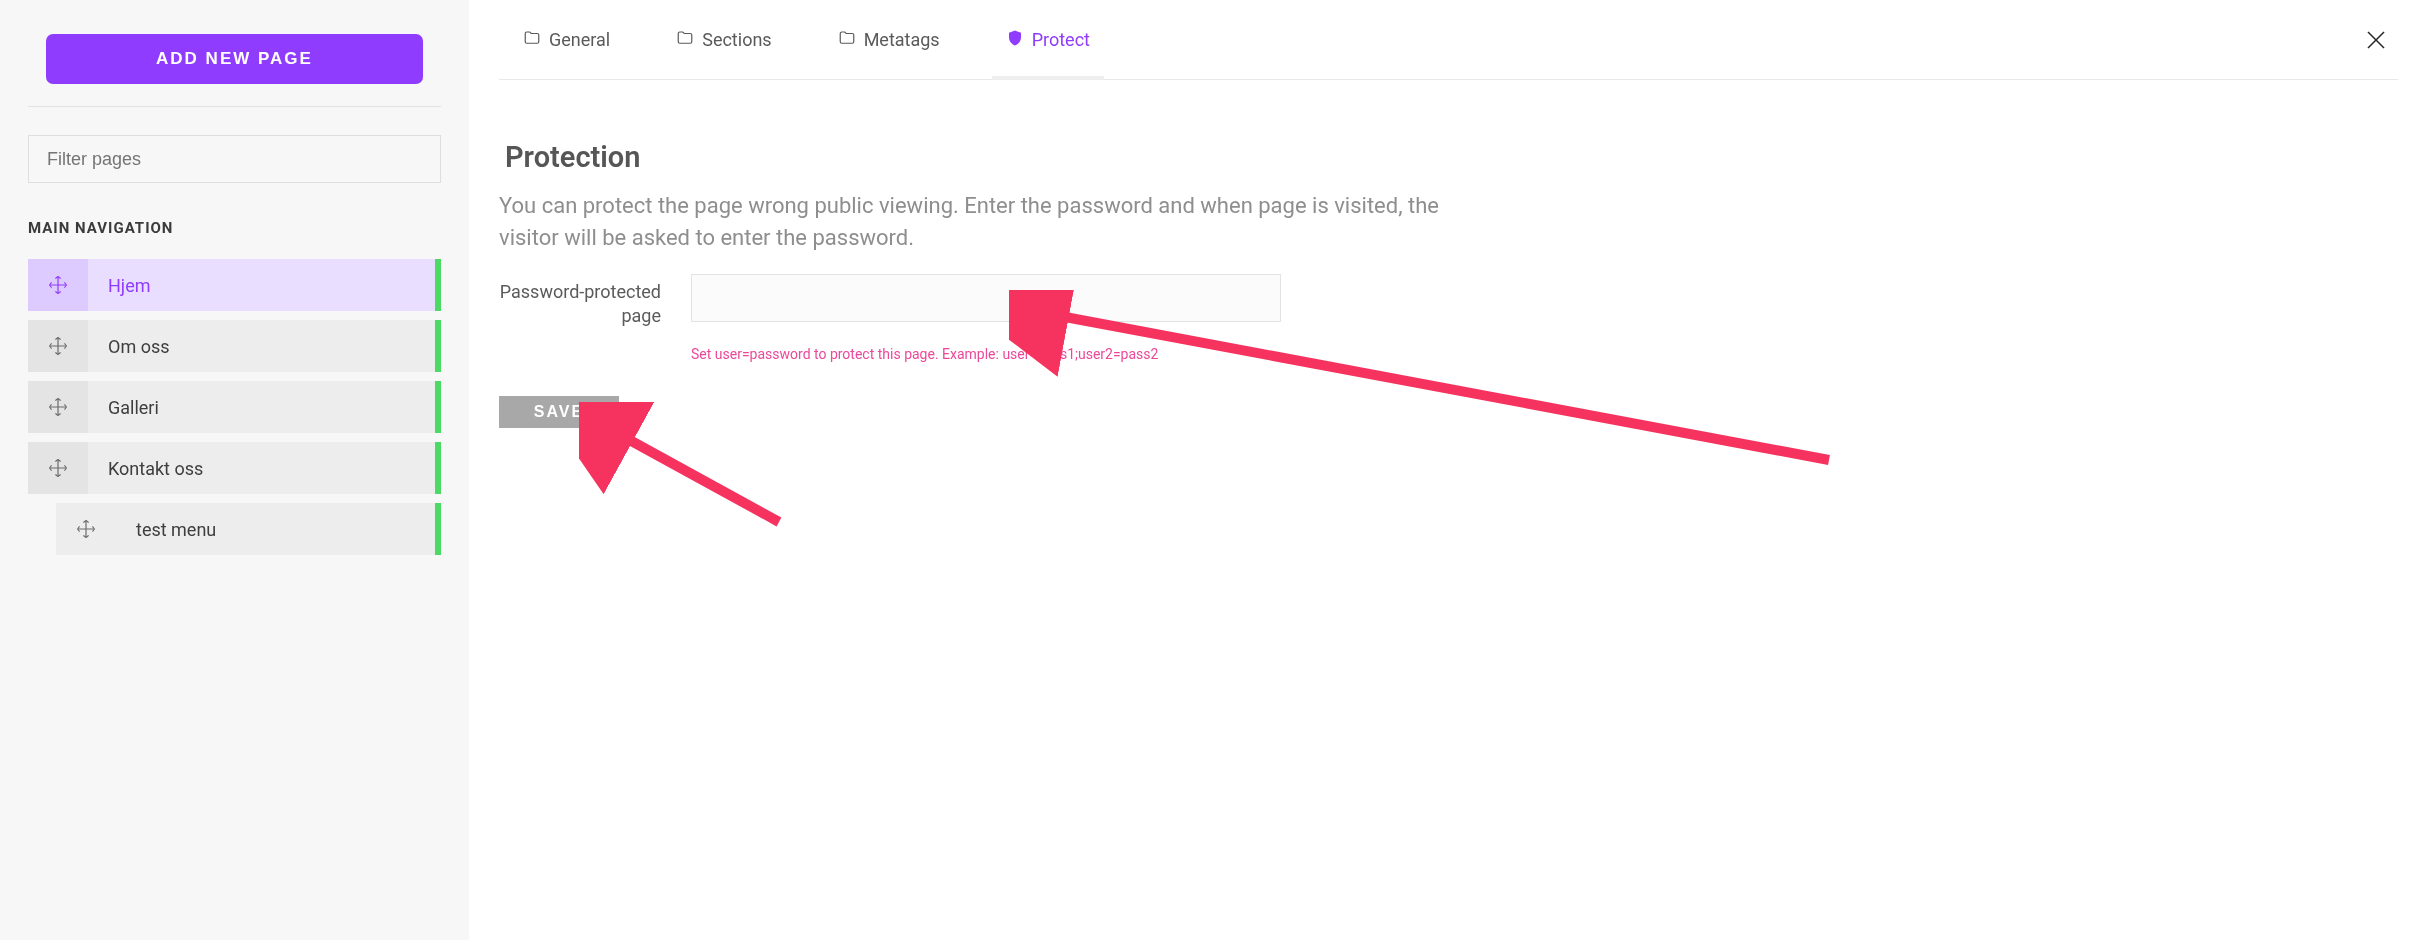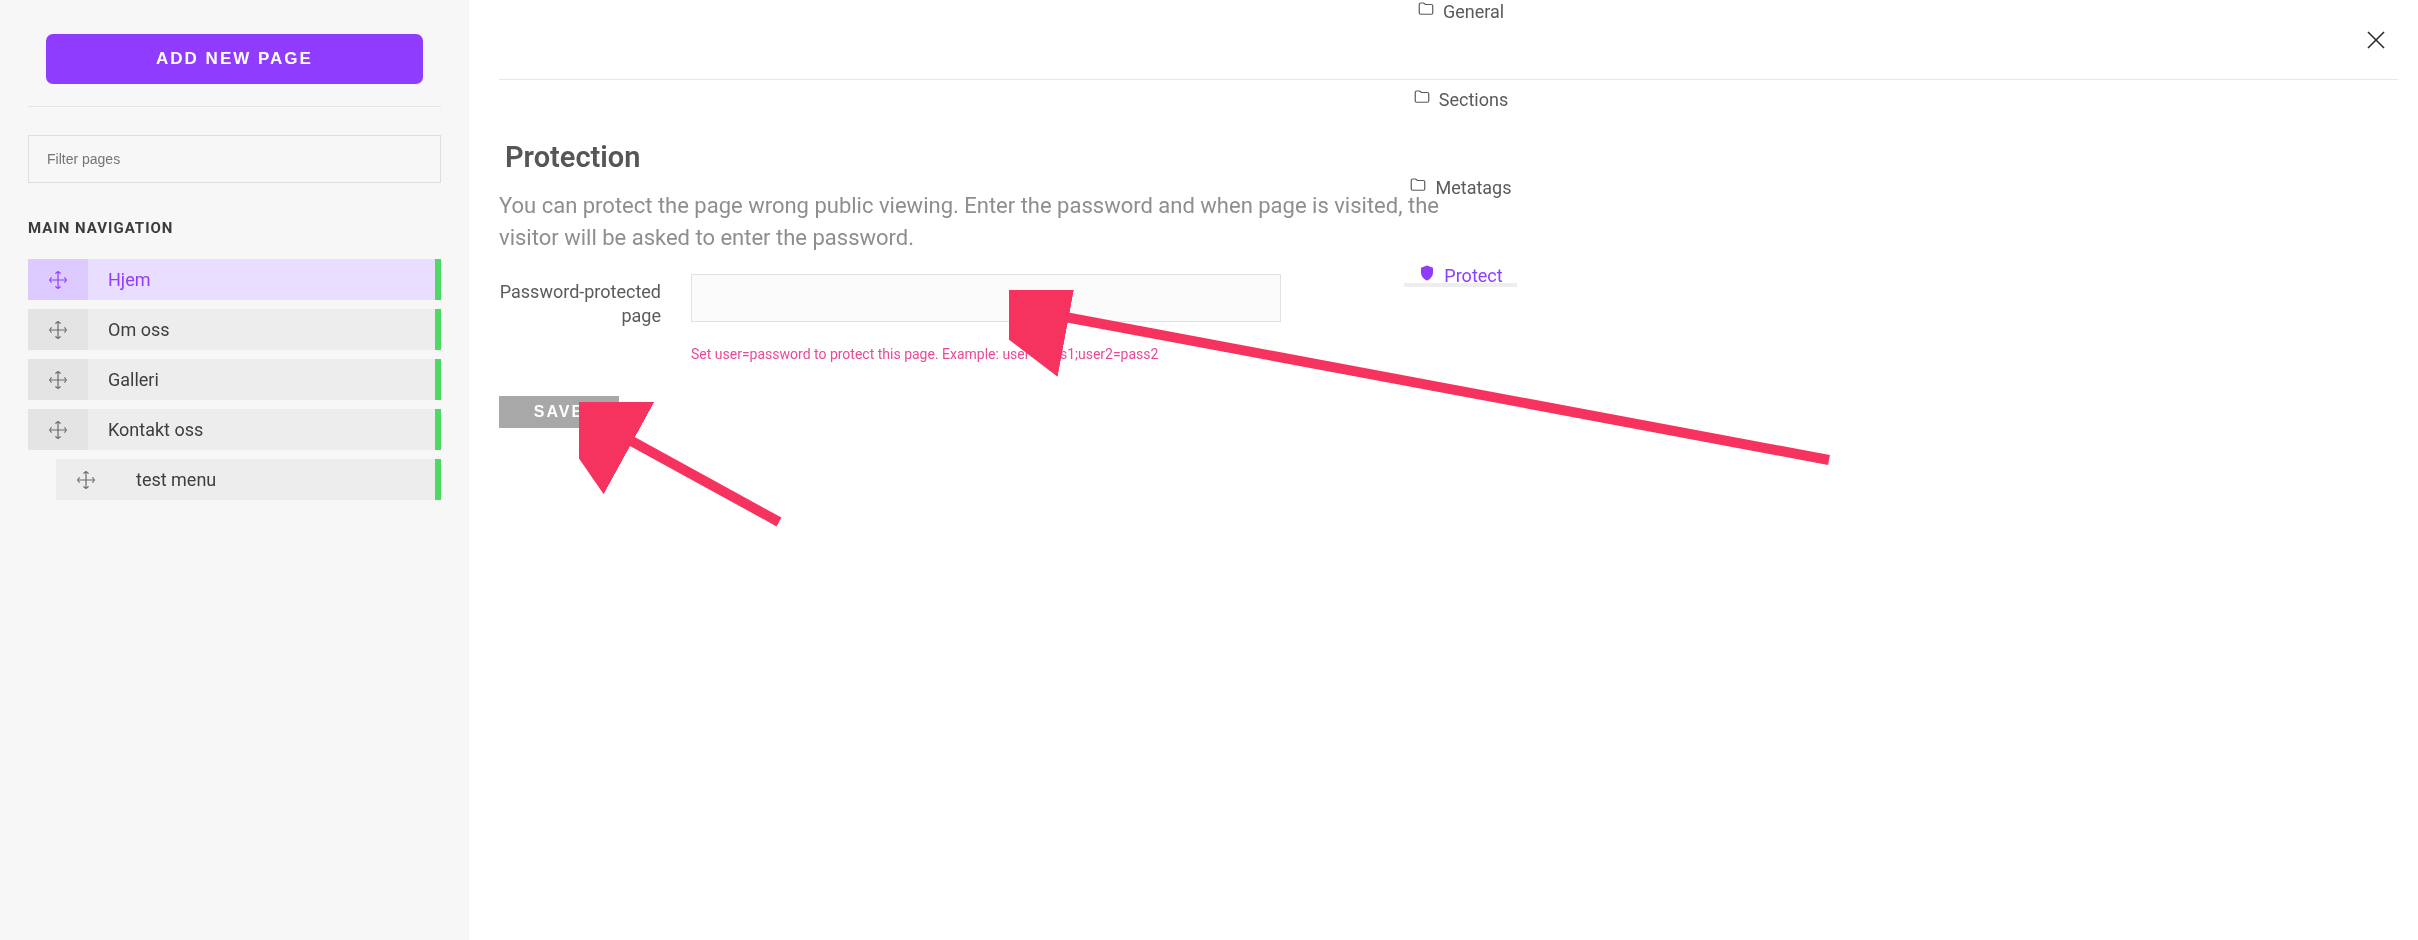--- a/index.html
+++ b/index.html
@@ -50,41 +50,41 @@
   }
   .pages-heading .count {
     font-size: 18px;
     color: #b8b8b8;
   }
   .filter-input {
     height: 48px;
     border: 1px solid #dedede;
     background: #f7f7f7;
     padding: 0 18px;
-    font-size: 14px;
+    font-size: 18px;
     color: #6b6b6b;
     margin-bottom: 36px;
     width: 100%;
   }
   .section-label {
     font-size: 15px;
     font-weight: 700;
     letter-spacing: 1px;
     color: #3b3b3b;
     margin-bottom: 22px;
   }
   .nav-list {
     display: flex;
     flex-direction: column;
     gap: 9px;
   }
   .nav-item {
     display: flex;
     align-items: center;
-    height: 41px;
+    height: 52px;
     background: #ededed;
     cursor: pointer;
     position: relative;
   }
   .nav-item .drag {
     width: 60px;
     display: flex;
     align-items: center;
     justify-content: center;
     align-self: stretch;
@@ -120,21 +120,20 @@
     position: relative;
   }
   .tabs {
     display: flex;
     align-items: center;
     height: 80px;
     border-bottom: 1px solid #e8e8e8;
     gap: 66px;
     padding-left: 24px;
     position: relative;
-    flex-direction: column;
   }
   .tab {
     display: flex;
     align-items: center;
     gap: 8px;
     font-size: 18px;
     color: #5a5a5a;
     cursor: pointer;
     height: 100%;
     position: relative;

